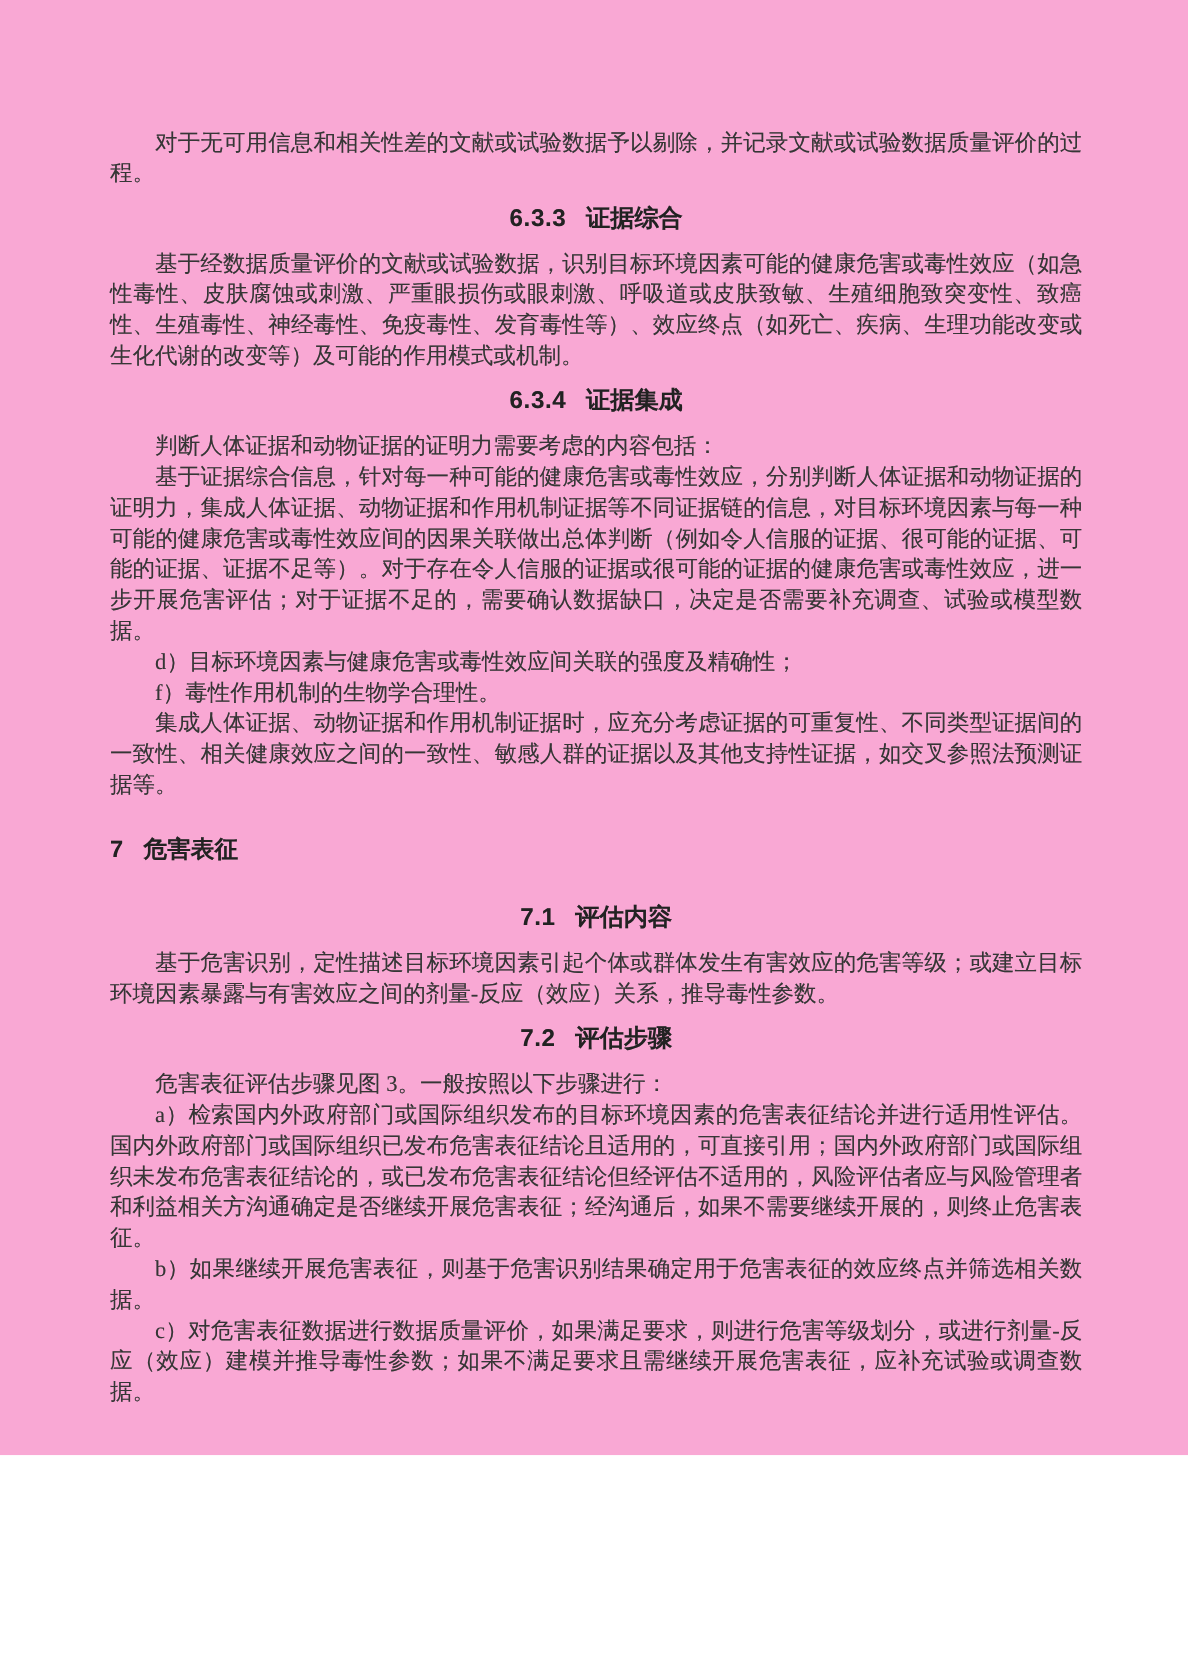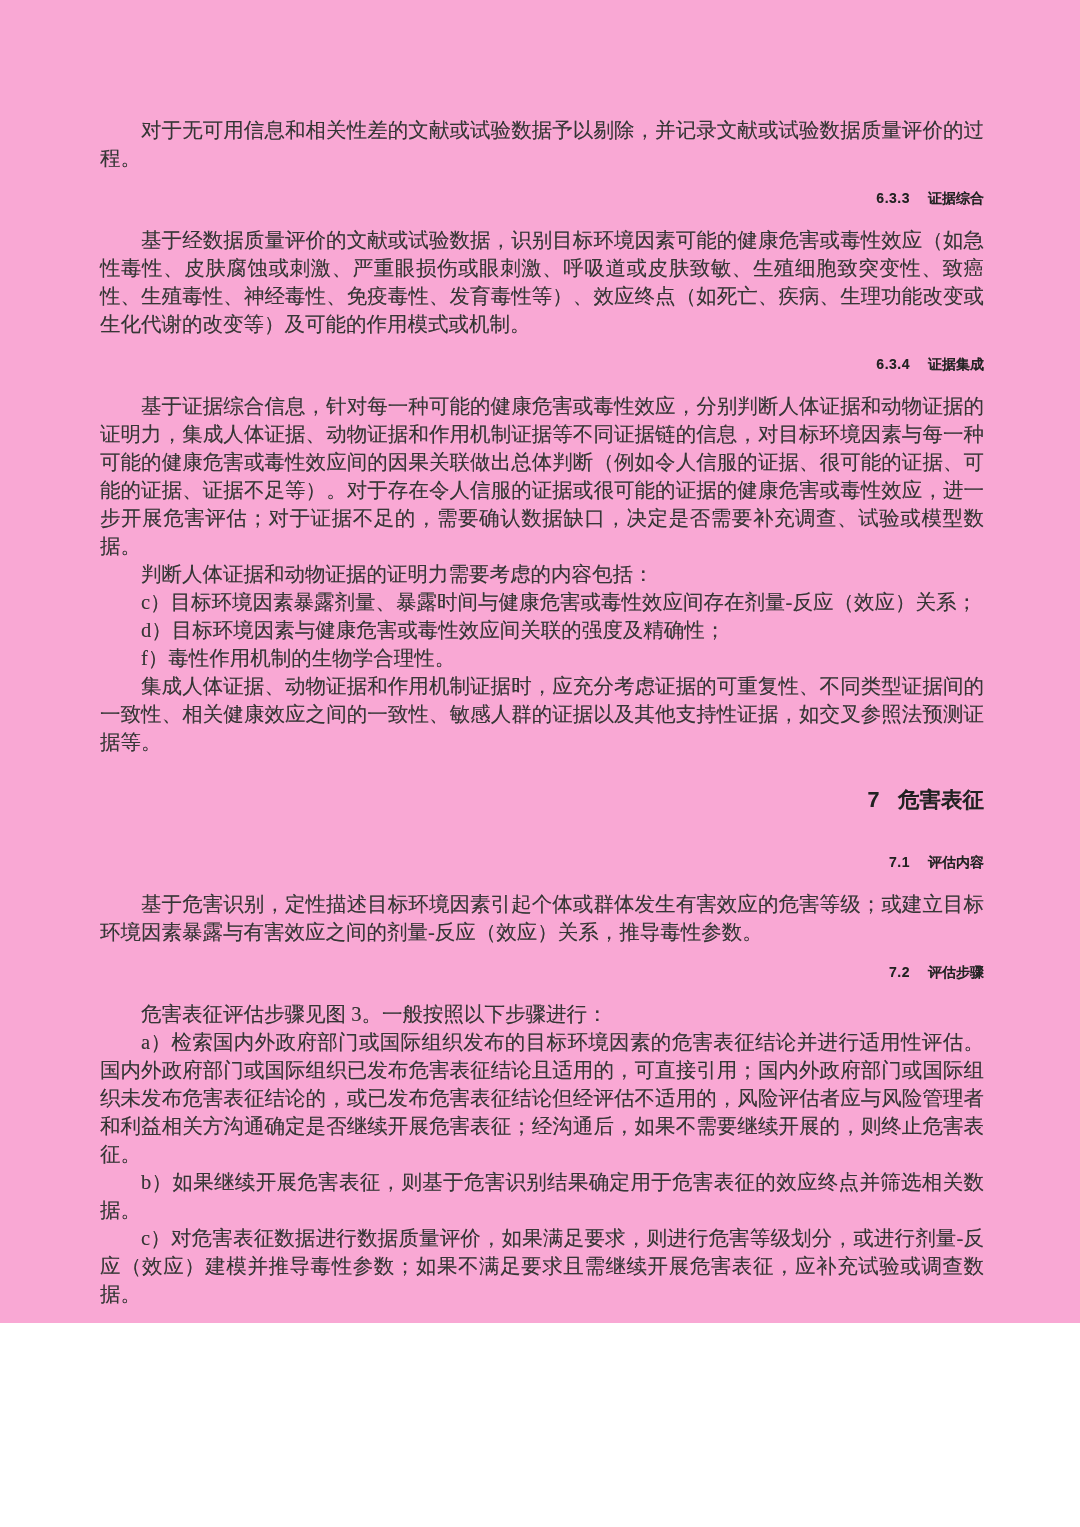--- a/index.html
+++ b/index.html
@@ -20,34 +20,34 @@
     text-align: justify;
     text-shadow: 0 0 0.6px rgba(70,70,70,0.45);
   }
   .para, .item {
     margin: 0;
     text-indent: 2em;
   }
   .h3 {
     font-family: "Liberation Sans", "DejaVu Sans", sans-serif;
     font-weight: 700;
-    font-size: 14px;
+    font-size: 22px;
     color: #222222;
     margin: 12px 0 14px 0;
     text-indent: 0;
-    text-align: right;
+    text-align: center;
   }
   .h2 {
     font-family: "Liberation Sans", "DejaVu Sans", sans-serif;
     font-weight: 700;
     font-size: 21.5px;
     color: #222222;
     margin: 30px 0 34px 0;
     text-indent: 0;
-    text-align: right;
+    text-align: left;
   }
   .h2 .num, .h3 .num {
     display: inline-block;
     margin-right: 18px;
     letter-spacing: 0.5px;
   }
   .page-number {
     position: absolute;
     top: 1376px;
     left: 100px;
@@ -65,24 +65,23 @@
   <div class="doc">
 
     <p class="para">对于无可用信息和相关性差的文献或试验数据予以剔除，并记录文献或试验数据质量评价的过程。</p>
 
     <p class="h3"><span class="num">6.3.3</span><span>证据综合</span></p>
 
     <p class="para">基于经数据质量评价的文献或试验数据，识别目标环境因素可能的健康危害或毒性效应（如急性毒性、皮肤腐蚀或刺激、严重眼损伤或眼刺激、呼吸道或皮肤致敏、生殖细胞致突变性、致癌性、生殖毒性、神经毒性、免疫毒性、发育毒性等）、效应终点（如死亡、疾病、生理功能改变或生化代谢的改变等）及可能的作用模式或机制。</p>
 
     <p class="h3"><span class="num">6.3.4</span><span>证据集成</span></p>
 
+    <p class="para">判断人体证据和动物证据的证明力需要考虑的内容包括：</p>
     <p class="para">基于证据综合信息，针对每一种可能的健康危害或毒性效应，分别判断人体证据和动物证据的证明力，集成人体证据、动物证据和作用机制证据等不同证据链的信息，对目标环境因素与每一种可能的健康危害或毒性效应间的因果关联做出总体判断（例如令人信服的证据、很可能的证据、可能的证据、证据不足等）。对于存在令人信服的证据或很可能的证据的健康危害或毒性效应，进一步开展危害评估；对于证据不足的，需要确认数据缺口，决定是否需要补充调查、试验或模型数据。</p>
-    <p class="para">判断人体证据和动物证据的证明力需要考虑的内容包括：</p>
 
-    <p class="item">c）目标环境因素暴露剂量、暴露时间与健康危害或毒性效应间存在剂量-反应（效应）关系；</p>
     <p class="item">d）目标环境因素与健康危害或毒性效应间关联的强度及精确性；</p>
     <p class="item">f）毒性作用机制的生物学合理性。</p>
 
     <p class="para">集成人体证据、动物证据和作用机制证据时，应充分考虑证据的可重复性、不同类型证据间的一致性、相关健康效应之间的一致性、敏感人群的证据以及其他支持性证据，如交叉参照法预测证据等。</p>
 
     <p class="h2"><span class="num">7</span><span>危害表征</span></p>
 
     <p class="h3"><span class="num">7.1</span><span>评估内容</span></p>
 
     <p class="para">基于危害识别，定性描述目标环境因素引起个体或群体发生有害效应的危害等级；或建立目标环境因素暴露与有害效应之间的剂量-反应（效应）关系，推导毒性参数。</p>

